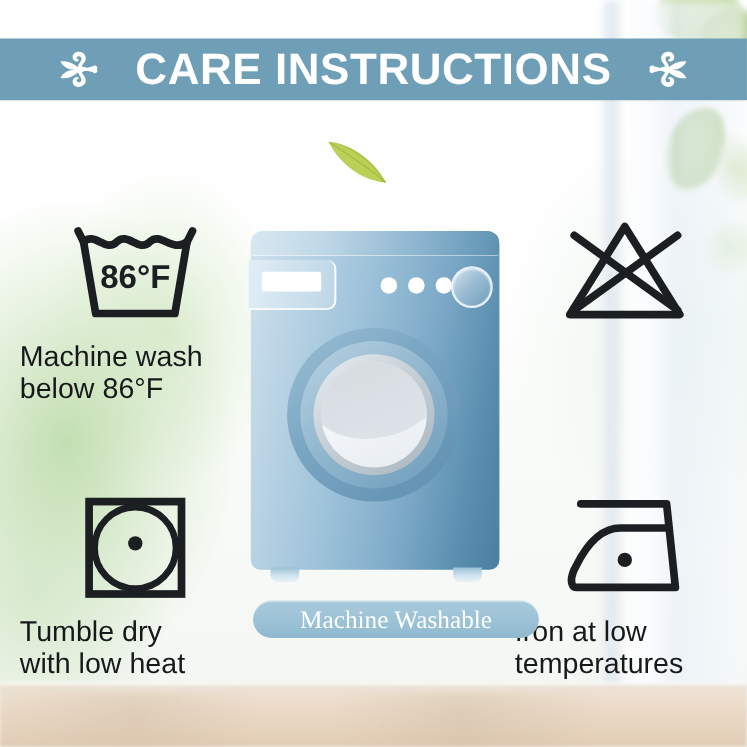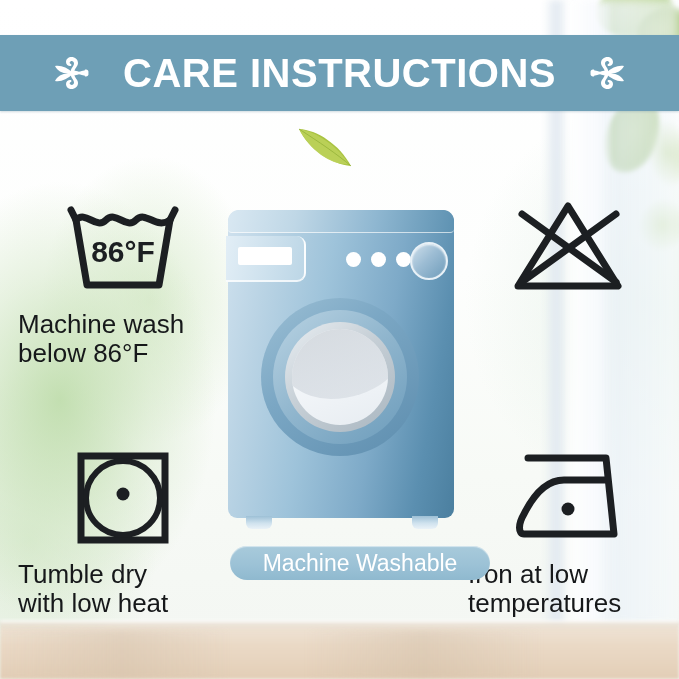--- a/index.html
+++ b/index.html
@@ -88,21 +88,21 @@
     background: linear-gradient(180deg, rgba(255,255,255,0.9), rgba(228,216,200,0.6));
     filter: blur(1.6px);
   }
 
   
   .banner {
     position: absolute;
     left: 0;
     top: 35px;
     width: 679px;
-    height: 76px;
+    height: 56px;
     background: #6e9fb6;
     display: flex;
     align-items: center;
     justify-content: center;
     gap: 18px;
     box-shadow: 0 1px 2px rgba(120,150,165,0.35);
   }
   .banner-title {
     color: #ffffff;
     font-size: 40px;
@@ -278,21 +278,21 @@
     background: linear-gradient(180deg, #a8cadb 0%, #9cc2d6 55%, #8fb9cf 100%);
     display: flex;
     align-items: center;
     justify-content: center;
     box-shadow: inset 0 1px 1px rgba(255,255,255,0.55);
   }
   .badge-text {
     color: #ffffff;
     font-size: 23px;
     line-height: 1;
-    font-family: Liberation Sans, sans-serif;
+    font-family: Liberation Serif, serif;
   }
 
   
   .leaf-float {
     position: absolute;
     left: 295px;
     top: 122px;
     width: 62px;
     height: 48px;
   }

